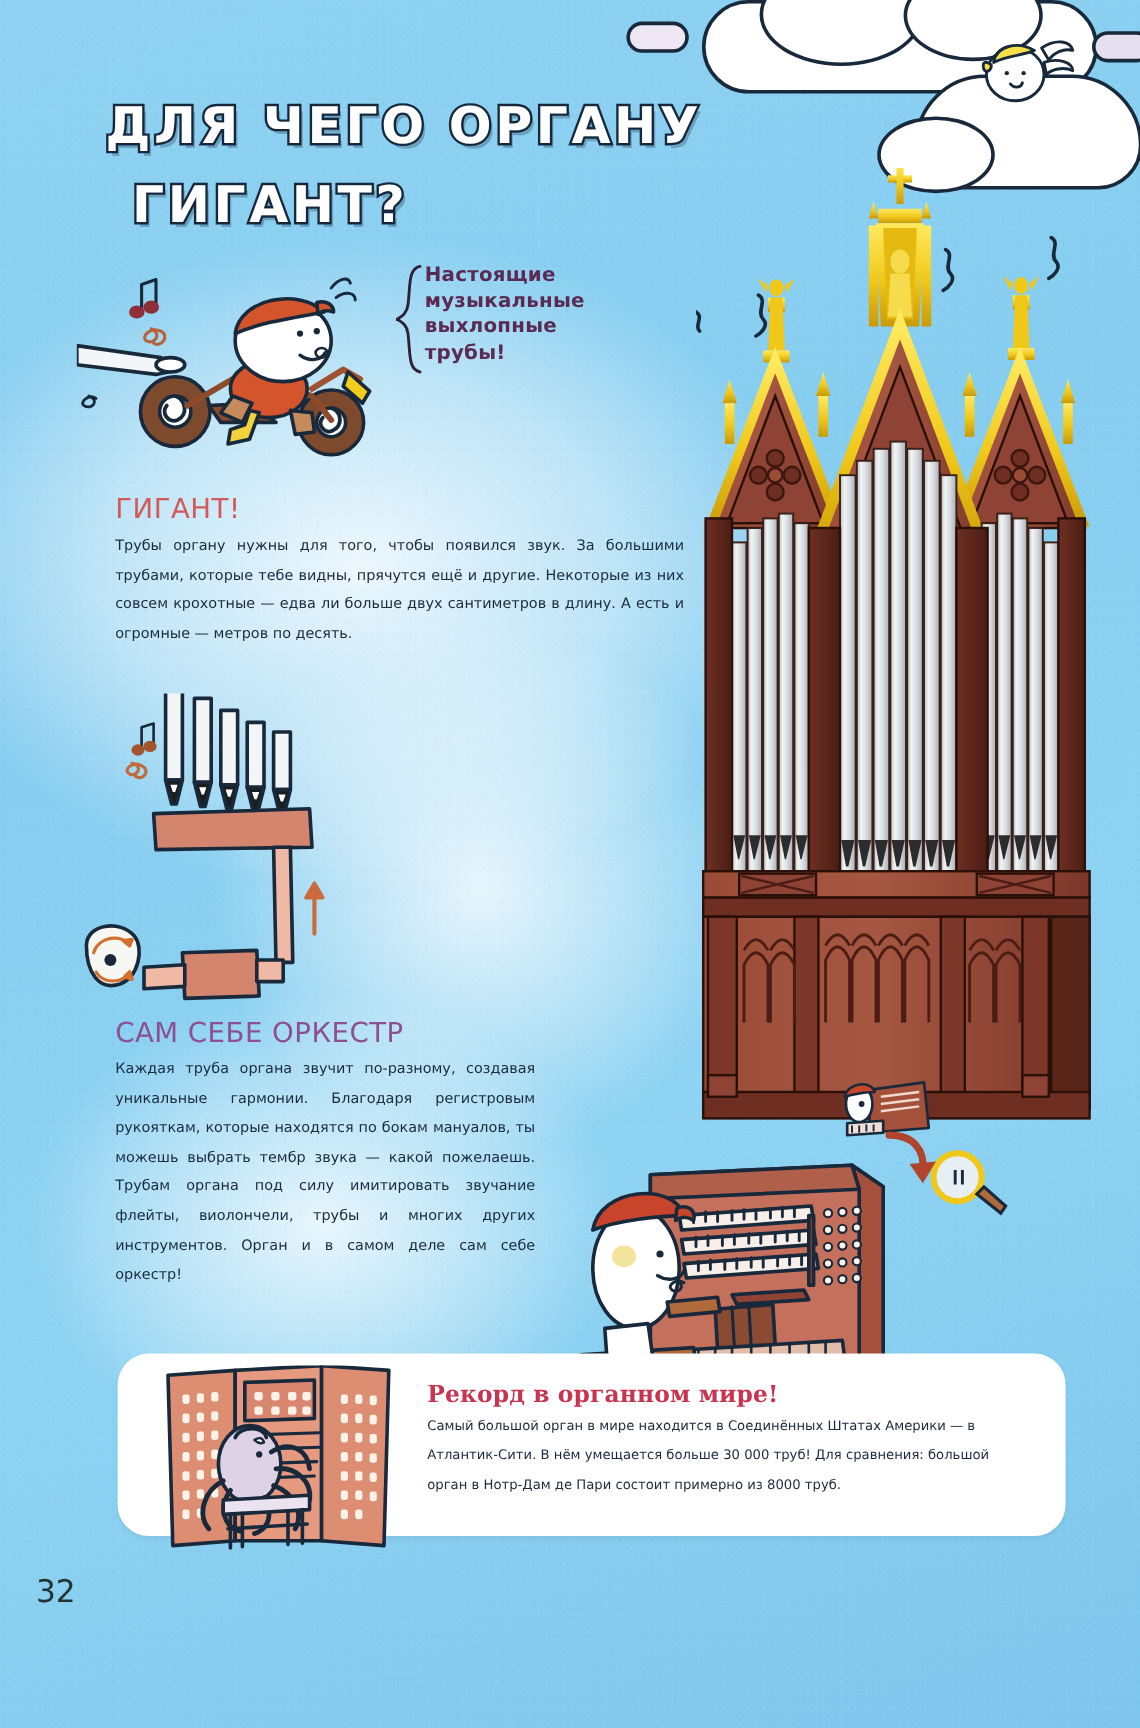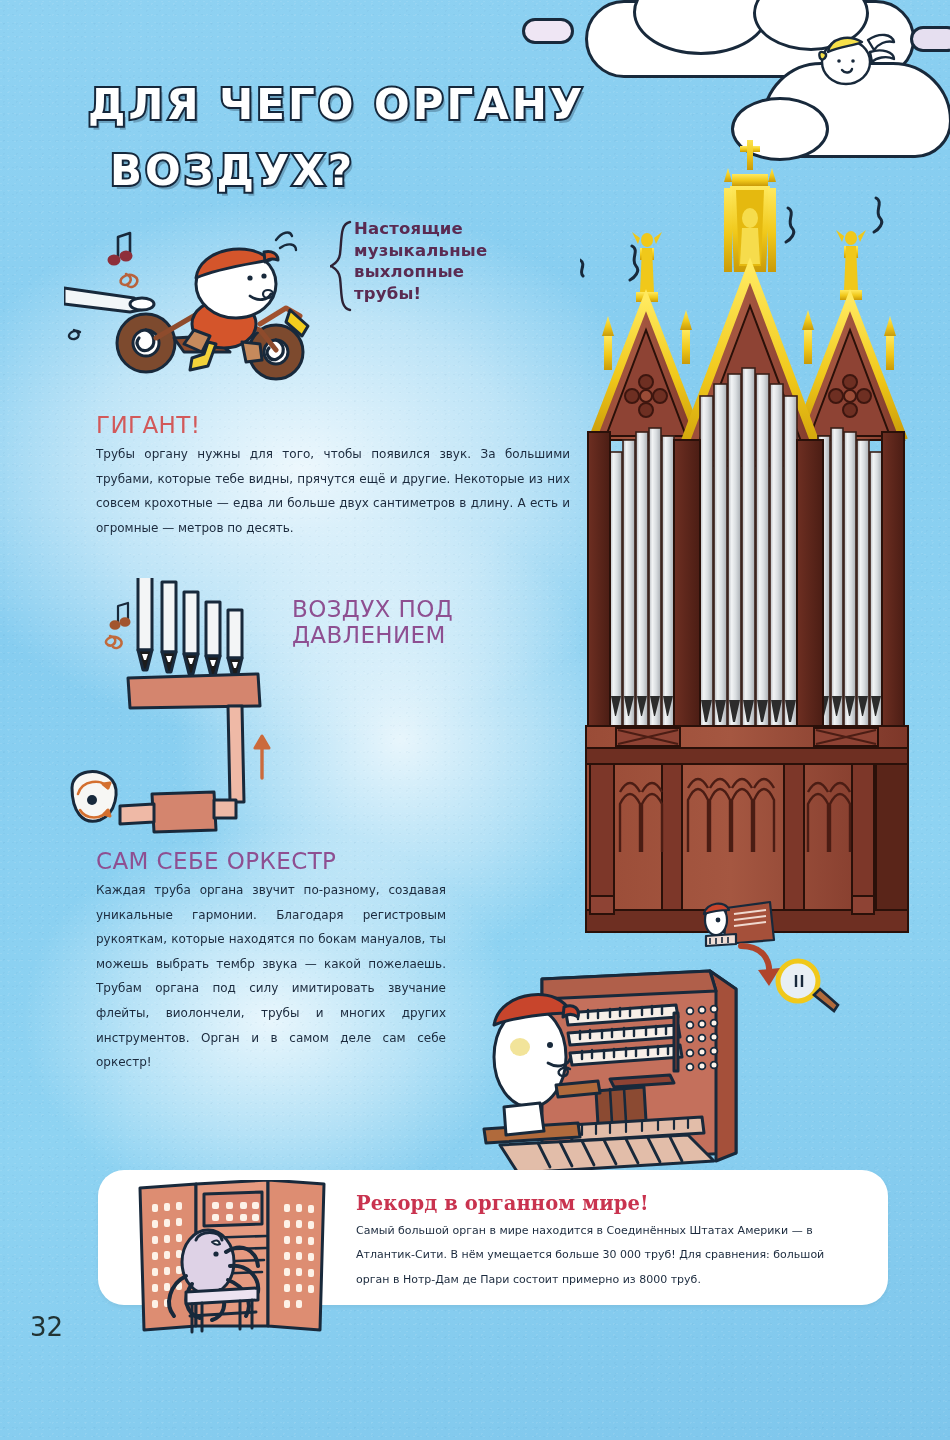--- a/index.html
+++ b/index.html
@@ -102,21 +102,21 @@
 
   
   #organ { position:absolute; left:580px; top:140px; width:368px; height:810px; z-index:4; }
 
   
   #magnifier { position:absolute; left:770px; top:955px; width:72px; height:62px; z-index:6; }
   #console { position:absolute; left:478px; top:955px; width:292px; height:230px; z-index:6; }
 
   
   #infobox {
-    position:absolute; left:98px; top:1170px; width:790px; height:135px;
+    position:absolute; left:98px; top:1128px; width:790px; height:152px;
     background:#ffffff; border-radius:26px; z-index:7;
     box-shadow: 0 2px 4px rgba(0,0,0,.06);
     padding-left: 43px;
   }
   #infobox-art { position:absolute; left:36px; top:10px; width:196px; height:155px; }
   #infobox-text { position:absolute; left:258px; top:22px; width:500px; }
   #infobox-title {
     font-family: "DejaVu Serif", serif; font-weight: 700;
     font-size: 19.5px; color:#c9334f; letter-spacing:.1px; margin-bottom:4px;
   }
@@ -147,21 +147,21 @@
       <path d="M22 24 C24 10 42 6 56 14 C48 18 34 18 22 24 Z" fill="#f6e04a"></path>
       <path d="M20 26 C15 22 12 24 14 30 C16 33 19 31 20 28 Z" fill="#f6e04a"></path>
       <circle cx="33" cy="33" r="1.8" fill="#18293b" stroke="none"></circle>
       <circle cx="47" cy="33" r="1.8" fill="#18293b" stroke="none"></circle>
       <path d="M36 42 C39 46 45 45 46 41" fill="none"></path>
     </g>
   </svg>
 
   <div id="title-block">
     <div class="title-line l1">ДЛЯ ЧЕГО ОРГАНУ</div>
-    <div class="title-line l2">ВОЗДУХ?</div>
+    <div class="title-line l2">ГИГАНТ?</div>
   </div>
 
   <svg id="cyclist" viewBox="0 0 270 180">
     <g stroke="#18293b" stroke-width="3" fill="none" stroke-linecap="round" stroke-linejoin="round">
 
       <path d="M54 47 l0 -22 l12 -4 l0 22" stroke-width="2.6" fill="none"></path>
       <ellipse cx="50" cy="48" rx="5" ry="4" fill="#8e2f3a" stroke="#8e2f3a"></ellipse>
       <ellipse cx="62" cy="44" rx="5" ry="4" fill="#8e2f3a" stroke="#8e2f3a"></ellipse>
       <path d="M62 62 c10 4 2 14 -4 10 c-5 -4 4 -12 12 -8 c8 4 0 14 -6 10" stroke="#b8623c" stroke-width="2.6"></path>
       <path d="M10 118 c10 4 2 12 -4 8 c-4 -3 4 -10 10 -6" stroke="#18293b" stroke-width="2.4"></path>
@@ -256,21 +256,20 @@
       <path d="M48 210 l-5 -4 l7 -1 Z" fill="#d4702f" stroke="#d4702f"></path>
       <path d="M20 232 C26 242 42 242 48 232" fill="none" stroke="#d4702f" stroke-width="2.6"></path>
       <path d="M48 232 l2 6 l-6 -2 Z" fill="#d4702f" stroke="#d4702f"></path>
 
       <path d="M202 200 L202 164" stroke="#cb6a3c" stroke-width="3.4" fill="none"></path>
       <path d="M202 158 l-7 12 l14 0 Z" fill="#cb6a3c" stroke="#cb6a3c"></path>
     </g>
   </svg>
 
   <div id="sec-air">
-    <div class="sec-h purple">ВОЗДУХ ПОД ДАВЛЕНИЕМ</div>
   </div>
 
   <div id="sec-orch">
     <div class="sec-h purple">САМ СЕБЕ ОРКЕСТР</div>
     <div class="body-t">Каждая труба органа звучит по-разному, создавая уникальные гармонии. Благодаря регистровым рукояткам, которые находятся по бокам мануалов, ты можешь выбрать тембр звука — какой пожелаешь. Трубам органа под силу имитировать звучание флейты, виолончели, трубы и многих других инструментов. Орган и в самом деле сам себе оркестр!</div>
   </div>
 
   <svg id="organ" viewBox="0 0 368 810">
     <defs>
       <linearGradient id="wood" x1="0" y1="0" x2="1" y2="0">

